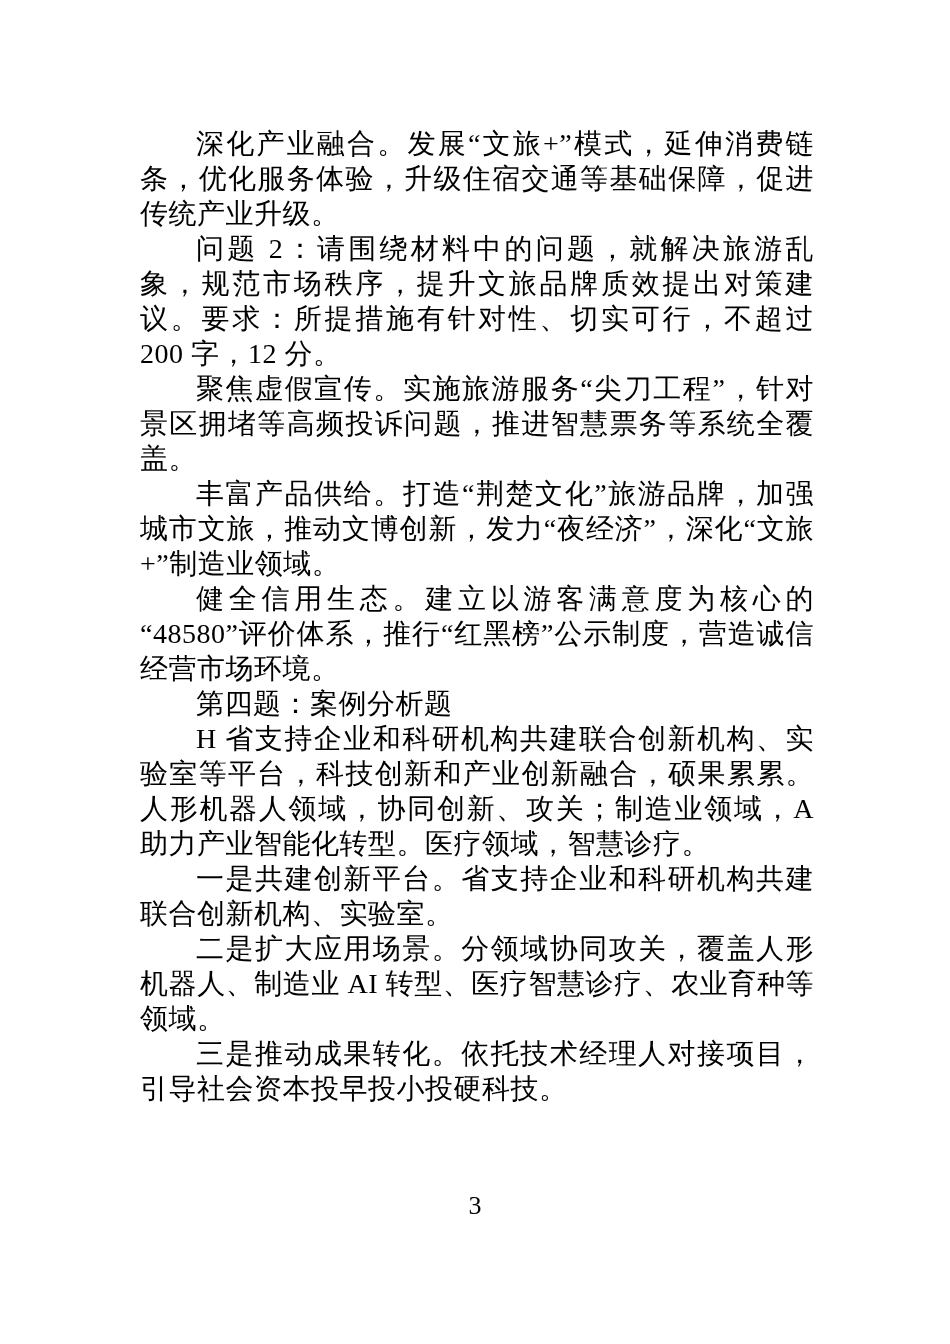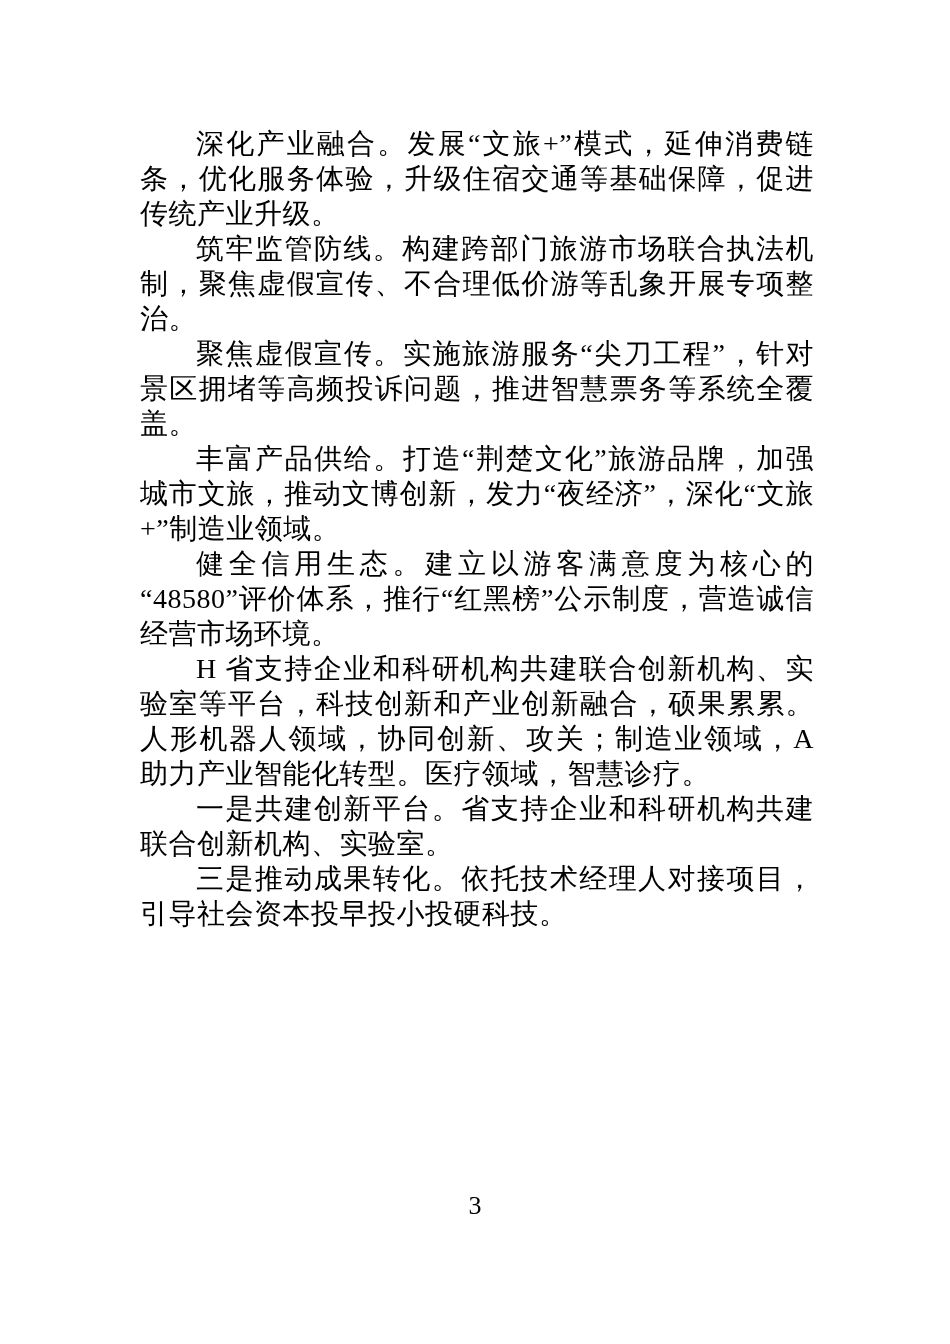--- a/index.html
+++ b/index.html
@@ -50,23 +50,25 @@
     line-height: 32px;
     color: #000000;
   }
 </style>
 </head>
 <body>
 
 <div class="doc-page">
   <div class="text-block">
     <p class="para">深化产业融合。发展“文旅+”模式，延伸消费链条，优化服务体验，升级住宿交通等基础保障，促进传统产业升级。</p>
-    <p class="para">筑牢监管防线。构建跨部门旅游市场联合执法机制，聚焦虚假宣传、不合理低价游等乱象开展专项整治。</p>
+    <p class="para">问题 2：请围绕材料中的问题，就解决旅游乱象，规范市场秩序，提升文旅品牌质效提出对策建议。要求：所提措施有针对性、切实可行，不超过 200 字，12 分。</p>
     <p class="para">聚焦虚假宣传。实施旅游服务“尖刀工程”，针对景区拥堵等高频投诉问题，推进智慧票务等系统全覆盖。</p>
     <p class="para">丰富产品供给。打造“荆楚文化”旅游品牌，加强城市文旅，推动文博创新，发力“夜经济”，深化“文旅+”制造业领域。</p>
     <p class="para">健全信用生态。建立以游客满意度为核心的“48580”评价体系，推行“红黑榜”公示制度，营造诚信经营市场环境。</p>
+    <p class="para">第四题：案例分析题</p>
     <p class="para">H 省支持企业和科研机构共建联合创新机构、实验室等平台，科技创新和产业创新融合，硕果累累。人形机器人领域，协同创新、攻关；制造业领域，A 助力产业智能化转型。医疗领域，智慧诊疗。</p>
     <p class="para">一是共建创新平台。省支持企业和科研机构共建联合创新机构、实验室。</p>
+    <p class="para">二是扩大应用场景。分领域协同攻关，覆盖人形机器人、制造业 AI 转型、医疗智慧诊疗、农业育种等领域。</p>
     <p class="para">三是推动成果转化。依托技术经理人对接项目，引导社会资本投早投小投硬科技。</p>
 
   </div>
   <div class="page-number">3</div>
 </div>
 
 </body></html>

